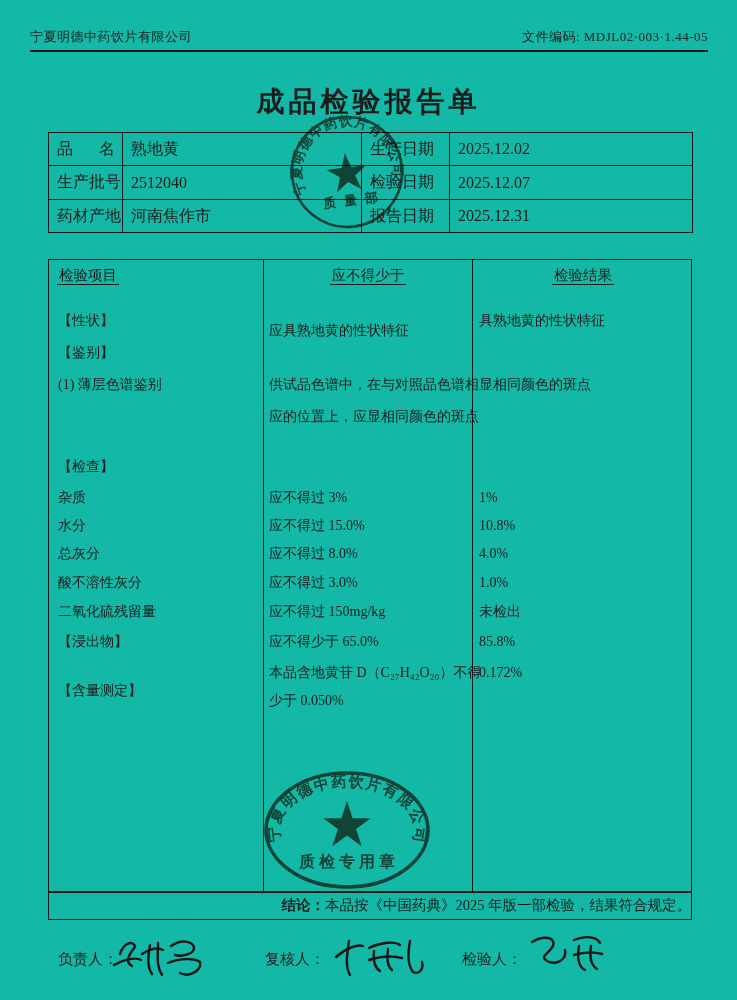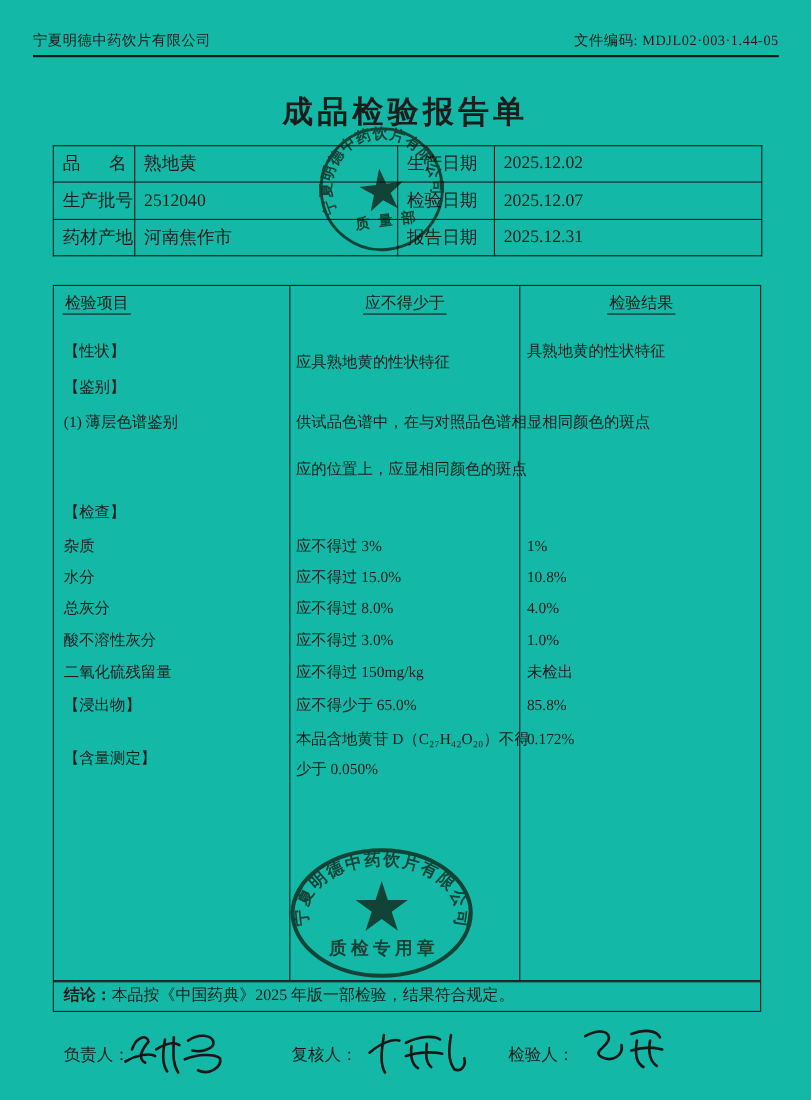--- a/index.html
+++ b/index.html
@@ -33,21 +33,21 @@
   .mhead span{border-bottom:1.2px solid #1a1a1a;padding:0 2px 1px 2px;}
   .mhead.left{left:8px;}
   .mhead.center{left:0;width:100%;text-align:center;}
   .tline{position:absolute;font-size:14px;line-height:20px;white-space:nowrap;}
   .mcol1 .tline{left:9px;}
   .mcol2 .tline{left:5px;}
   .mcol3 .tline{left:6px;}
   
   .concl{position:absolute;left:48px;top:892px;width:644px;height:28px;
        border:1.4px solid #1a1a1a;box-sizing:border-box;font-size:14.5px;
-       line-height:25px;padding-left:9px;white-space:nowrap;}
+       line-height:25px;padding-left:9px;white-space:nowrap;text-align:right;}
   .concl b{font-weight:bold;}
   
   .signer{position:absolute;font-size:15px;white-space:nowrap;}
   .sig-svg{position:absolute;}
   .sig-svg path{fill:none;stroke:#161616;stroke-width:2.4;
        stroke-linecap:round;stroke-linejoin:round;}
   
   .stamps{position:absolute;left:0;top:0;width:737px;height:1000px;
        pointer-events:none;mix-blend-mode:multiply;opacity:.88;}
   .stamp-stroke{fill:none;stroke:var(--stamp-color);}
@@ -109,21 +109,21 @@
         <div class="tline" style="top: 284px;">总灰分</div>
         <div class="tline" style="top: 313px;">酸不溶性灰分</div>
         <div class="tline" style="top: 342px;">二氧化硫残留量</div>
         <div class="tline" style="top: 372px;">【浸出物】</div>
         <div class="tline" style="top: 421px;">【含量测定】</div>
       </div>
     <div class="mcol mcol2">
       <div class="mhead center"><span>应不得少于</span></div>
     <div class="tline" style="top: 61px;">应具熟地黄的性状特征</div>
         <div class="tline" style="top: 115px;">供试品色谱中，在与对照品色谱相</div>
-        <div class="tline" style="top: 147px; margin-top: 11px;">应的位置上，应显相同颜色的斑点</div>
+        <div class="tline" style="top: 147px;">应的位置上，应显相同颜色的斑点</div>
         <div class="tline" style="top: 228px;">应不得过 3%</div>
         <div class="tline" style="top: 256px;">应不得过 15.0%</div>
         <div class="tline" style="top: 284px;">应不得过 8.0%</div>
         <div class="tline" style="top: 313px;">应不得过 3.0%</div>
         <div class="tline" style="top: 342px;">应不得过 150mg/kg</div>
         <div class="tline" style="top: 372px;">应不得少于 65.0%</div>
         <div class="tline" style="top: 403px;">本品含地黄苷 D（C₂₇H₄₂O₂₀）不得</div>
         <div class="tline" style="top: 431px;">少于 0.050%</div>
       </div>
     <div class="mcol mcol3">

